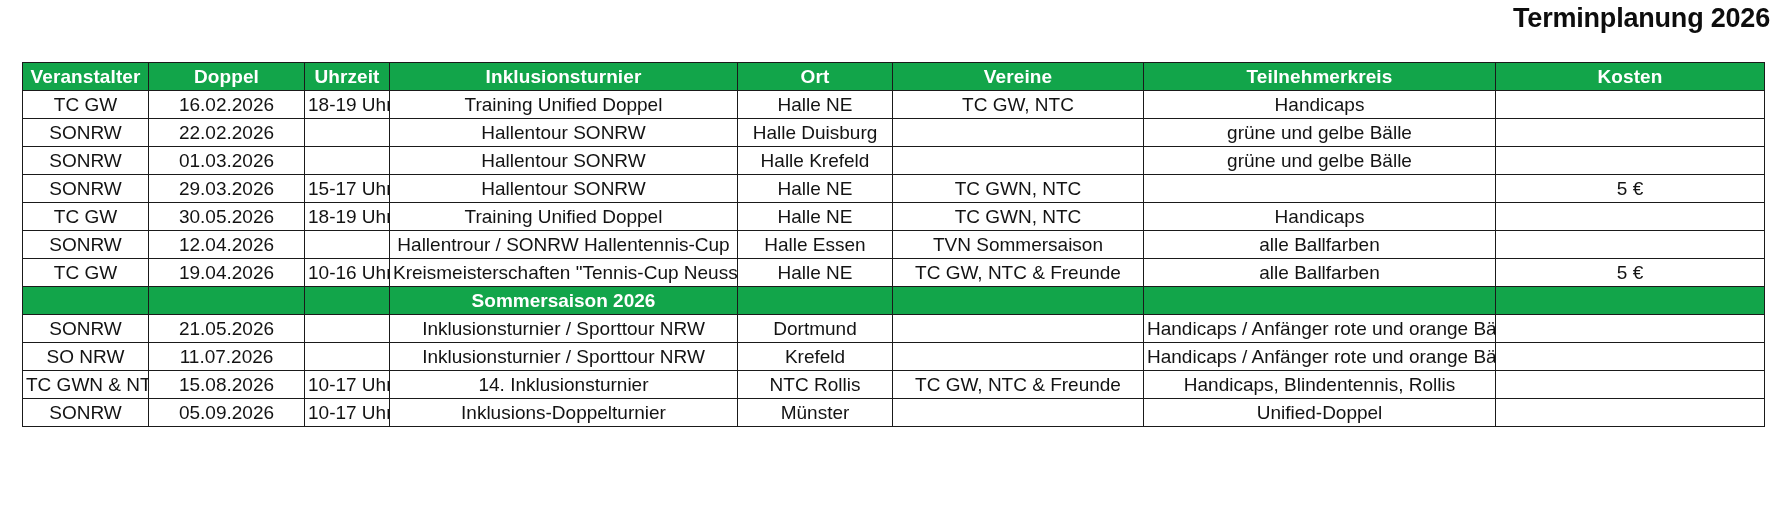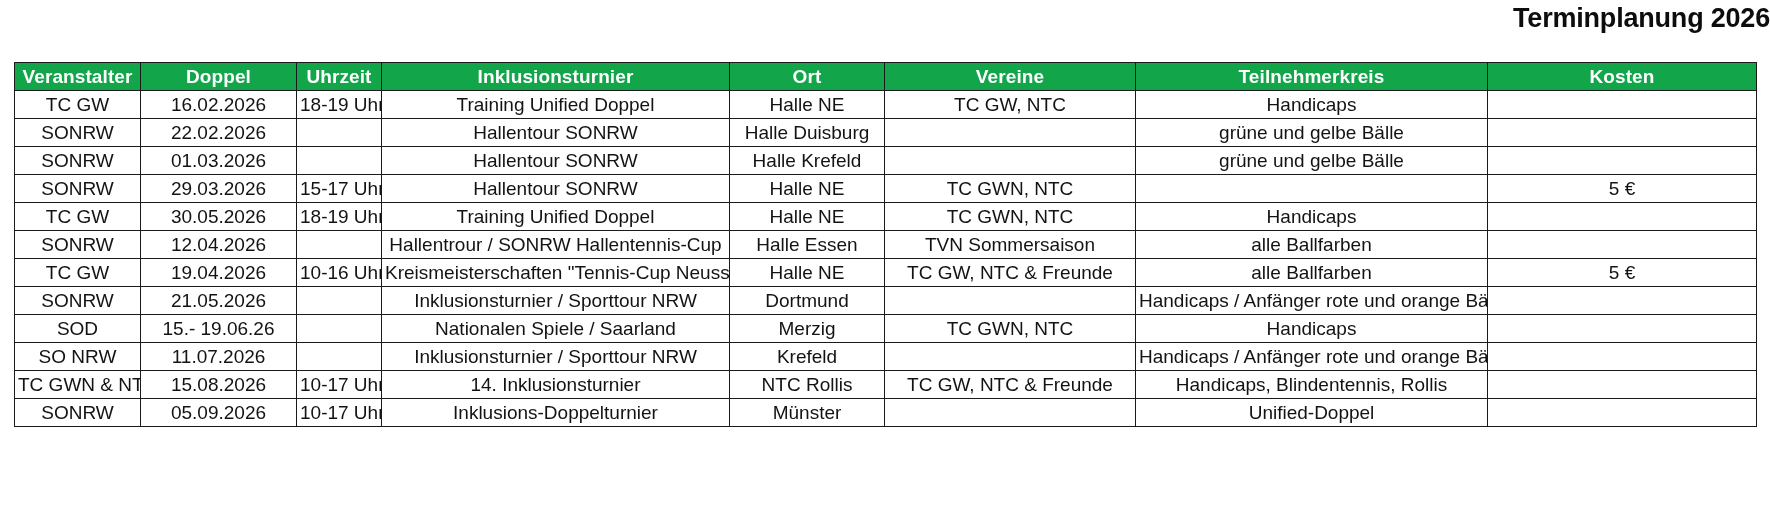--- a/index.html
+++ b/index.html
@@ -34,20 +34,21 @@
     position: absolute;
     top: 62px;
     left: 14px;
     width: 1742px;
   }
   table.sched {
     border-collapse: collapse;
     table-layout: fixed;
     width: 1742px;
     background: #ffffff;
+    margin-left: 8px;
   }
   table.sched col.c0 { width: 126px; }
   table.sched col.c1 { width: 156px; }
   table.sched col.c2 { width: 85px; }
   table.sched col.c3 { width: 348px; }
   table.sched col.c4 { width: 155px; }
   table.sched col.c5 { width: 251px; }
   table.sched col.c6 { width: 352px; }
   table.sched col.c7 { width: 269px; }
 
@@ -176,38 +177,38 @@
           <tr>
             <td>TC GW</td>
             <td>19.04.2026</td>
             <td>10-16 Uhr</td>
             <td>Kreismeisterschaften "Tennis-Cup Neuss"</td>
             <td>Halle NE</td>
             <td>TC GW, NTC &amp; Freunde</td>
             <td>alle Ballfarben</td>
             <td>5 €</td>
           </tr>
+          <tr class="section">
+            <td></td>
+            <td></td>
+            <td></td>
+            <td class="spanlabel">Sommersaison 2026</td>
+            <td></td>
+            <td></td>
+            <td></td>
+            <td></td>
+          </tr>
           <tr>
             <td>SONRW</td>
             <td>21.05.2026</td>
             <td></td>
             <td>Inklusionsturnier / Sporttour NRW</td>
             <td>Dortmund</td>
             <td></td>
             <td>Handicaps / Anfänger rote und orange Bälle</td>
-            <td></td>
-          </tr>
-          <tr>
-            <td>SOD</td>
-            <td>15.- 19.06.26</td>
-            <td></td>
-            <td>Nationalen Spiele / Saarland</td>
-            <td>Merzig</td>
-            <td>TC GWN, NTC</td>
-            <td>Handicaps</td>
             <td></td>
           </tr>
           <tr>
             <td>SO NRW</td>
             <td>11.07.2026</td>
             <td></td>
             <td>Inklusionsturnier / Sporttour NRW</td>
             <td>Krefeld</td>
             <td></td>
             <td>Handicaps / Anfänger rote und orange Bälle</td>

